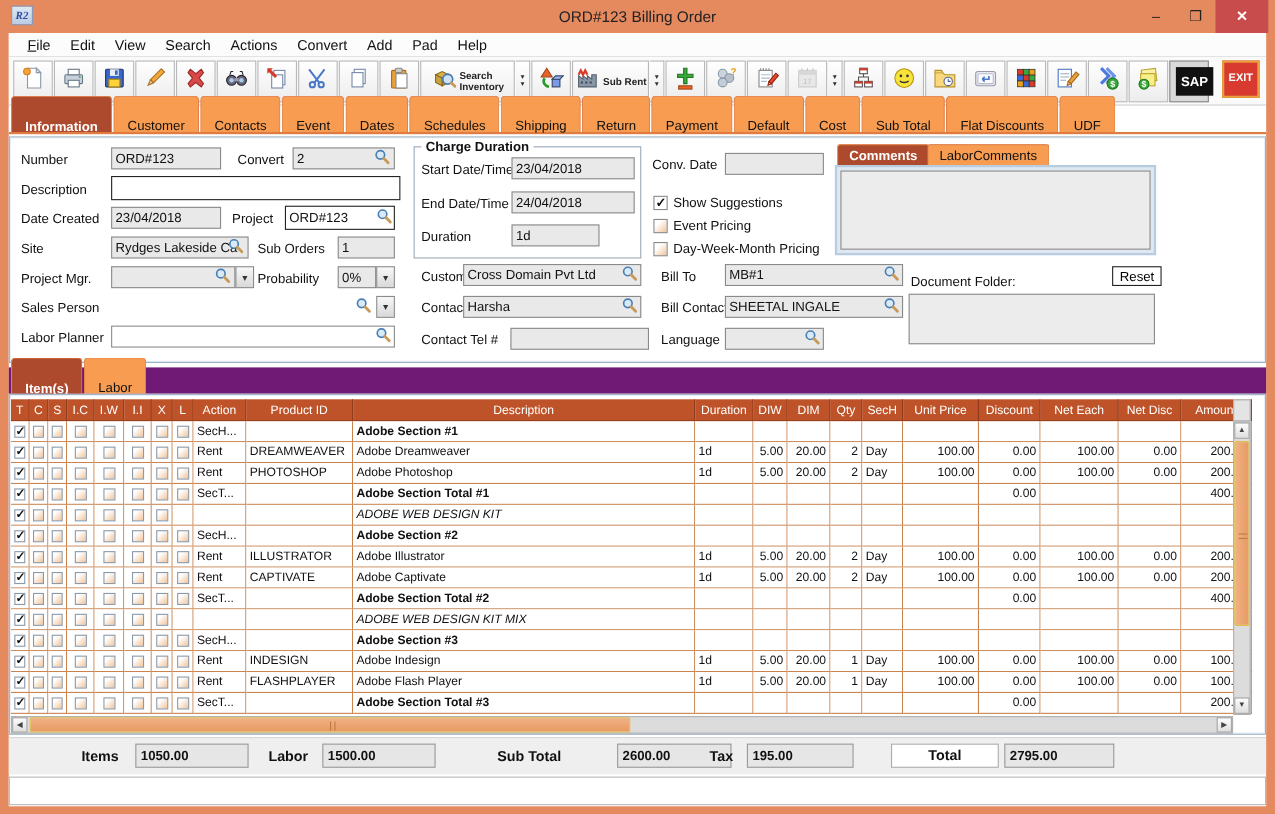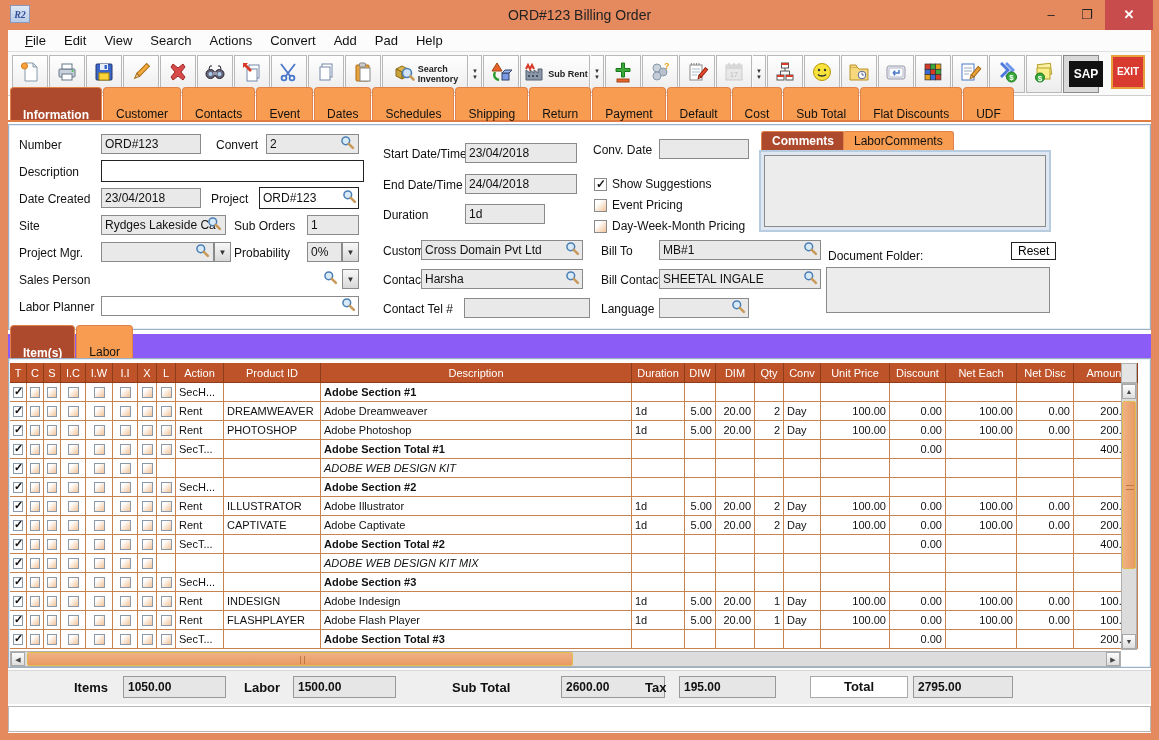--- a/index.html
+++ b/index.html
@@ -63,21 +63,21 @@
 
   
   .subtab { position:absolute; height:20px; border:1px solid #e0824a; border-bottom:none; border-radius:3px 3px 0 0; font-size:12px; padding:0 10px; line-height:19px; background:#F79C50; color:#111; }
   .subtab.active { background:#AD4A2E; color:#fff; font-weight:bold; }
   .comments-wrap { position:absolute; border:2px solid #b8cce0; background:#dfe8f2; padding:3px; }
   .comments-area { width:100%; height:100%; background:#ececec; border:1px solid #8a8a8a; position:relative; }
   .reset-btn { position:absolute; background:#fff; border:1px solid #222; font-size:12px; padding:1px 6px;text-align:right; }
   .docfolder-box { position:absolute; background:#ececec; border:1px solid #8a8a8a; }
 
   
-  .itemtabs { position:absolute; left:8px; top:334px; width:1143px; height:24px; display:flex; align-items:flex-end; padding-left:2px; background:#8b5cf6; }
+  .itemtabs { position:absolute; left:8px; top:334px; width:1143px; height:24px; display:flex; align-items:flex-end; padding-left:2px; background:#701a75; }
 
   
   .tbl { position:absolute; left:1px; top:4px; width:1128px; }
   .trow { display:flex; height:19px; }
   .thead { height:20px; }
   .tcell { border-right:1px solid #c9834f; border-bottom:1px solid #c9834f; font-size:11px; color:#111; padding:1px 3px; overflow:hidden; white-space:nowrap; background:#fff; display:flex; align-items:center; }
   .thead .tcell { background:#BE5228; color:#fff; font-size:11px; justify-content:center; border-right:1px solid #8f3c1a; border-bottom:1px solid #8f3c1a; padding:1px 1px; }
   .tcell.num { justify-content:flex-end; }
   .tcell.ctr { justify-content:center; }
   .tcell.bold { font-weight:bold; }
@@ -426,20 +426,23 @@
         </svg></span>
     <span class="ddbtn" style="left:333px;top:144px">▼</span>
 
     <span class="fld-label" style="left:10px;top:175px">Labor Planner</span>
     <input class="inp" style="left: 92px; top: 171px; width: 258px;" value="">
     <span class="magbox" style="left:332px;top:172px"><svg viewBox="0 0 14 14">
           <circle cx="5.4" cy="5.4" r="3.6" fill="#d8eaf8" stroke="#4a7fb5" stroke-width="1.4"></circle>
           <line x1="8.2" y1="8.2" x2="12" y2="12" stroke="#c89a5a" stroke-width="2.4" stroke-linecap="round"></line>
         </svg></span>
 
+    <div class="groupbox" style="left:367px;top:8px;width:207px;height:102px">
+      <span class="groupbox-title">Charge Duration</span>
+    </div>
     <span class="fld-label" style="left:374px;top:22px">Start Date/Time</span>
     <input class="inp ro" style="left: 456px; top: 18px; width: 112px;" readonly="" value="23/04/2018">
     <span class="fld-label" style="left:374px;top:53px">End Date/Time</span>
     <input class="inp ro" style="left: 456px; top: 49px; width: 112px;" readonly="" value="24/04/2018">
     <span class="fld-label" style="left:374px;top:83px">Duration</span>
     <input class="inp ro" style="left: 456px; top: 79px; width: 80px;" readonly="" value="1d">
 
     <span class="fld-label" style="left:584px;top:18px">Conv. Date</span>
     <input class="inp ro" style="left: 650px; top: 14px; width: 90px;" readonly="" value="">
     <div id="pricing-options">
@@ -521,21 +524,21 @@
           <div class="tcell" style="width: 25px;">I.I</div>
           <div class="tcell" style="width: 19px;">X</div>
           <div class="tcell" style="width: 19px;">L</div>
           <div class="tcell" style="width: 48px;">Action</div>
           <div class="tcell" style="width: 97px;">Product ID</div>
           <div class="tcell" style="width: 311px;">Description</div>
           <div class="tcell" style="width: 53px;">Duration</div>
           <div class="tcell" style="width: 31px;">DIW</div>
           <div class="tcell" style="width: 39px;">DIM</div>
           <div class="tcell" style="width: 29px;">Qty</div>
-          <div class="tcell" style="width: 37px;">Conv</div>
+          <div class="tcell" style="width: 37px;">SecH</div>
           <div class="tcell" style="width: 69px;">Unit Price</div>
           <div class="tcell" style="width: 56px;">Discount</div>
           <div class="tcell" style="width: 71px;">Net Each</div>
           <div class="tcell" style="width: 57px;">Net Disc</div>
           <div class="tcell" style="width: 64px;">Amount</div>
         </div>
         <div class="trow">
           <div class="tcell ctr" style="width: 17px;">
             <span class="cb checked"></span>
           </div>

